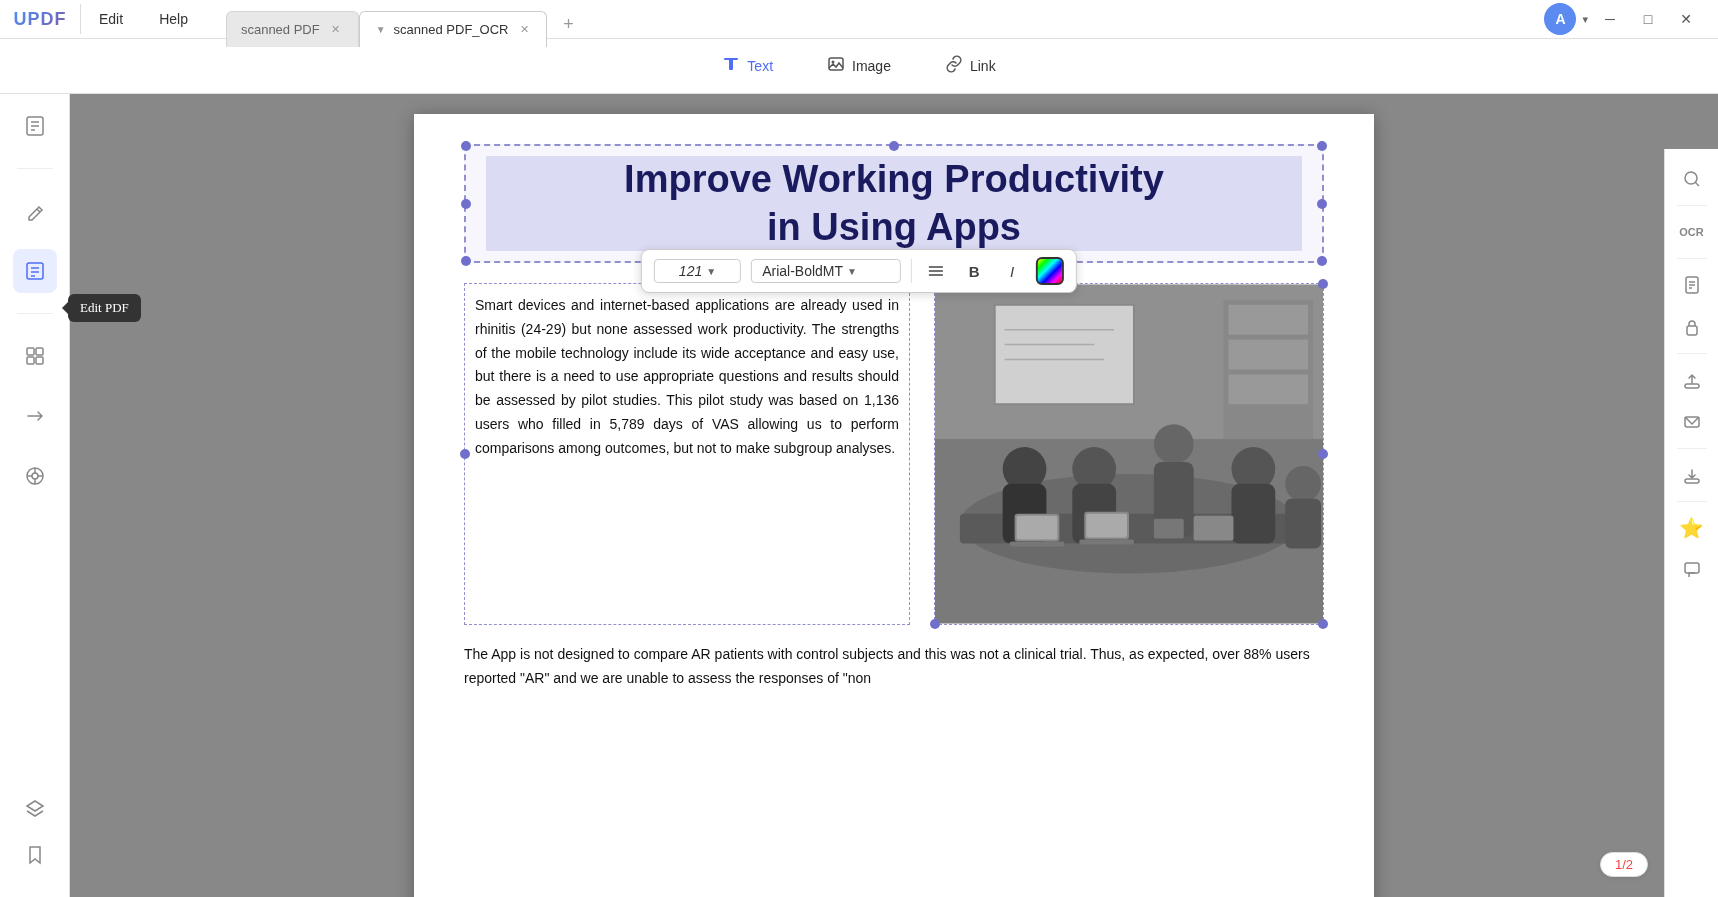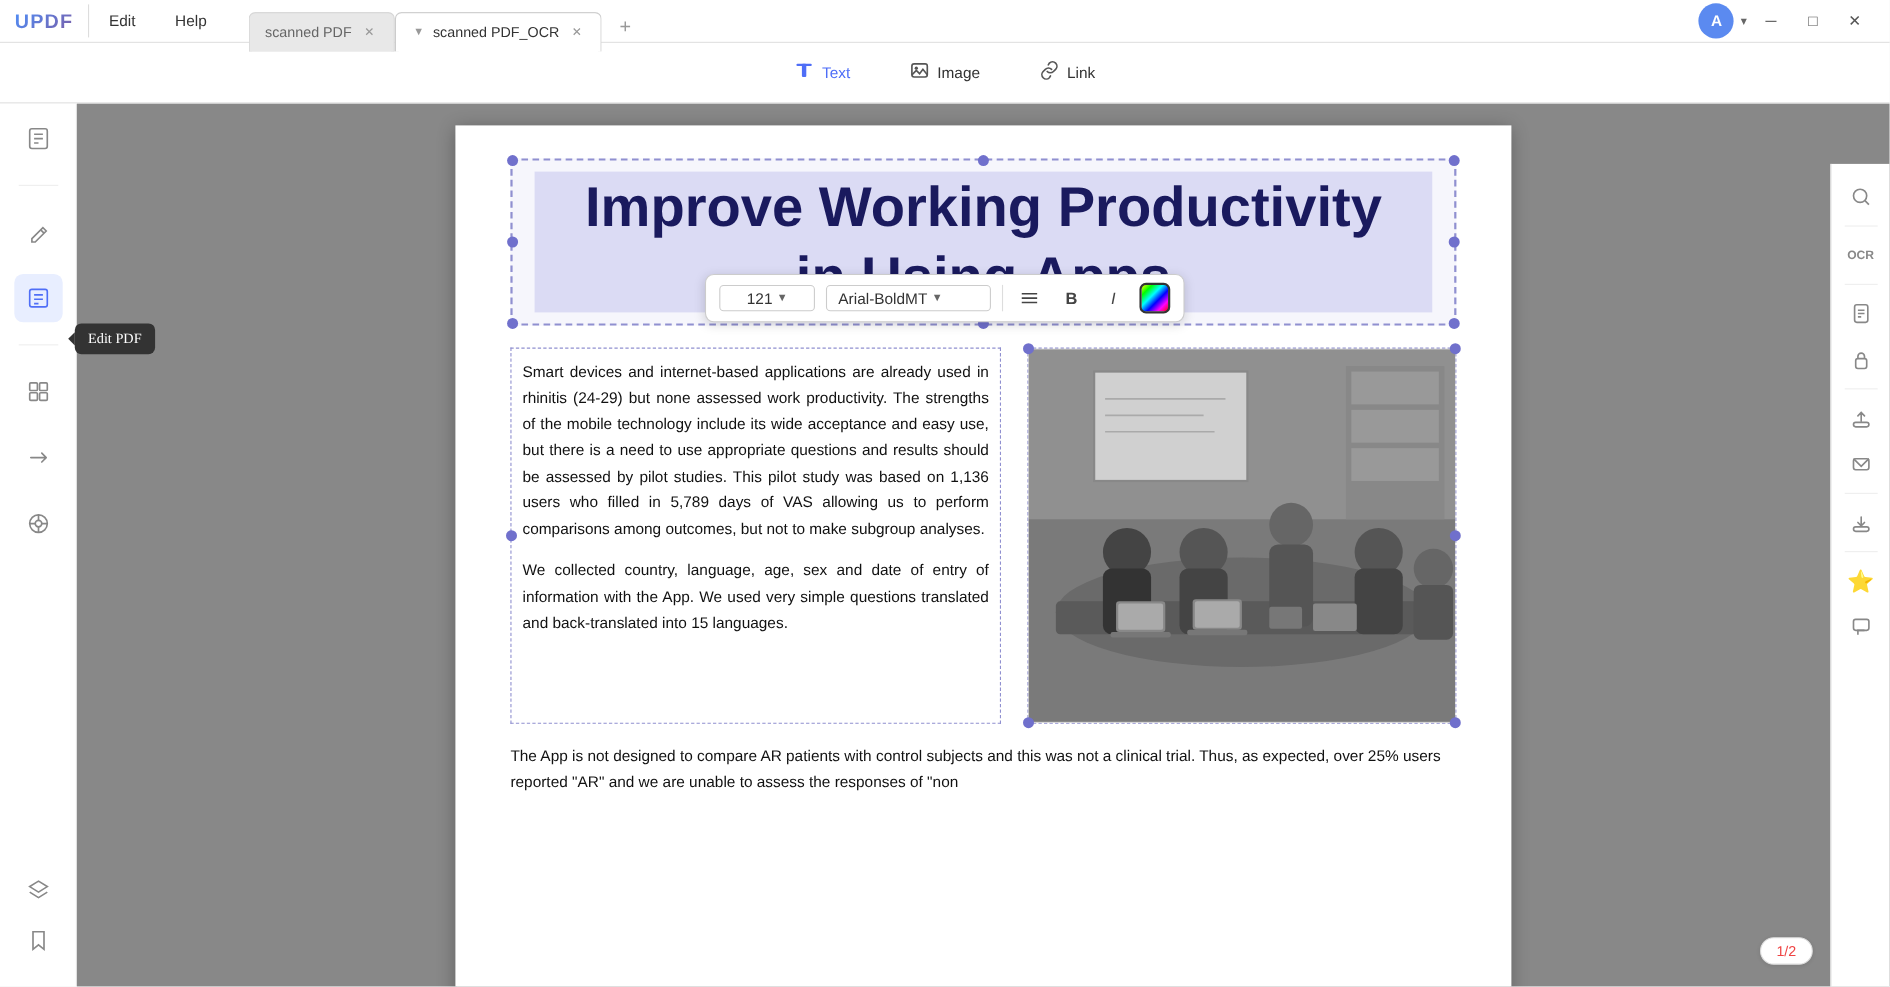--- a/index.html
+++ b/index.html
@@ -292,20 +292,21 @@
       display: flex;
       align-items: center;
       gap: 4px;
       font-size: 14px;
       color: #333;
       border: 1px solid #ccc;
       border-radius: 4px;
       padding: 3px 24px;
       cursor: pointer;
       min-width: 70px;
+      font-style: italic;
     }
     .fmt-arrow { font-size: 10px; color: #666; }
     .fmt-font {
       display: flex;
       align-items: center;
       gap: 4px;
       font-size: 14px;
       color: #333;
       border: 1px solid #ccc;
       border-radius: 4px;
@@ -341,21 +342,21 @@
     
     .pdf-title-box {
       border: 2px dashed #9090d0;
       padding: 10px 20px;
       margin: 0 0 20px 0;
       background: rgba(100, 100, 200, 0.06);
       position: relative;
     }
     .pdf-title {
       font-family: 'Arial Black', Arial, sans-serif;
-      font-size: 51px;
+      font-size: 38px;
       font-weight: 900;
       color: #1a1a5e;
       text-align: center;
       line-height: 1.25;
       background: rgba(170, 170, 230, 0.35);
     }
 
     .pdf-body {
       display: flex;
       gap: 24px;
@@ -597,21 +598,20 @@
         <div class="pdf-title">
           <div>Improve Working Productivity</div>
           <div>in Using Apps</div>
         </div>
       </div>
 
       <div class="pdf-body">
         <div class="pdf-text-col">
           <div class="resize-handle" style="left:-5px;top:50%;transform:translateY(-50%);"></div>
           <p class="pdf-body-text">Smart devices and internet-based applications are already used in rhinitis (24-29) but none assessed work productivity. The strengths of the mobile technology include its wide acceptance and easy use, but there is a need to use appropriate questions and results should be assessed by pilot studies. This pilot study was based on 1,136 users who filled in 5,789 days of VAS allowing us to perform comparisons among outcomes, but not to make subgroup analyses.</p>
-          <p class="pdf-body-text" style="margin-top:14px;">We collected country, language, age, sex and date of entry of information with the App. We used very simple questions translated and back-translated into 15 languages.</p>
         </div>
 
         <div class="pdf-image-box">
 
           <div class="resize-handle" style="top:-5px;left:-5px;"></div>
           <div class="resize-handle" style="top:-5px;right:-5px;"></div>
           <div class="resize-handle" style="bottom:-5px;left:-5px;"></div>
           <div class="resize-handle" style="bottom:-5px;right:-5px;"></div>
           <div class="resize-handle" style="right:-5px;top:50%;transform:translateY(-50%);"></div>
 
@@ -660,21 +660,21 @@
               <rect x="260" y="232" width="40" height="25" rx="2" fill="#888"></rect>
 
               <ellipse cx="370" cy="200" rx="18" ry="18" fill="#666"></ellipse>
               <rect x="352" y="215" width="36" height="50" rx="6" fill="#555"></rect>
             </svg>
           </div>
         </div>
       </div>
 
       <div class="bottom-text">
-        <p>The App is not designed to compare AR patients with control subjects and this was not a clinical trial. Thus, as expected, over 25% users reported "AR" and we are unable to assess the responses of "non</p>
+        <p>The App is not designed to compare AR patients with control subjects and this was not a clinical trial. Thus, as expected, over 88% users reported "AR" and we are unable to assess the responses of "non</p>
       </div>
 
     </div>
   </div>
 
   <div class="right-sidebar">
     <div class="rs-icon">
       <svg width="20" height="20" viewBox="0 0 20 20" fill="none">
         <circle cx="9" cy="9" r="6" stroke="#888" stroke-width="1.5"></circle>
         <line x1="13" y1="13" x2="17" y2="17" stroke="#888" stroke-width="1.5"></line>

